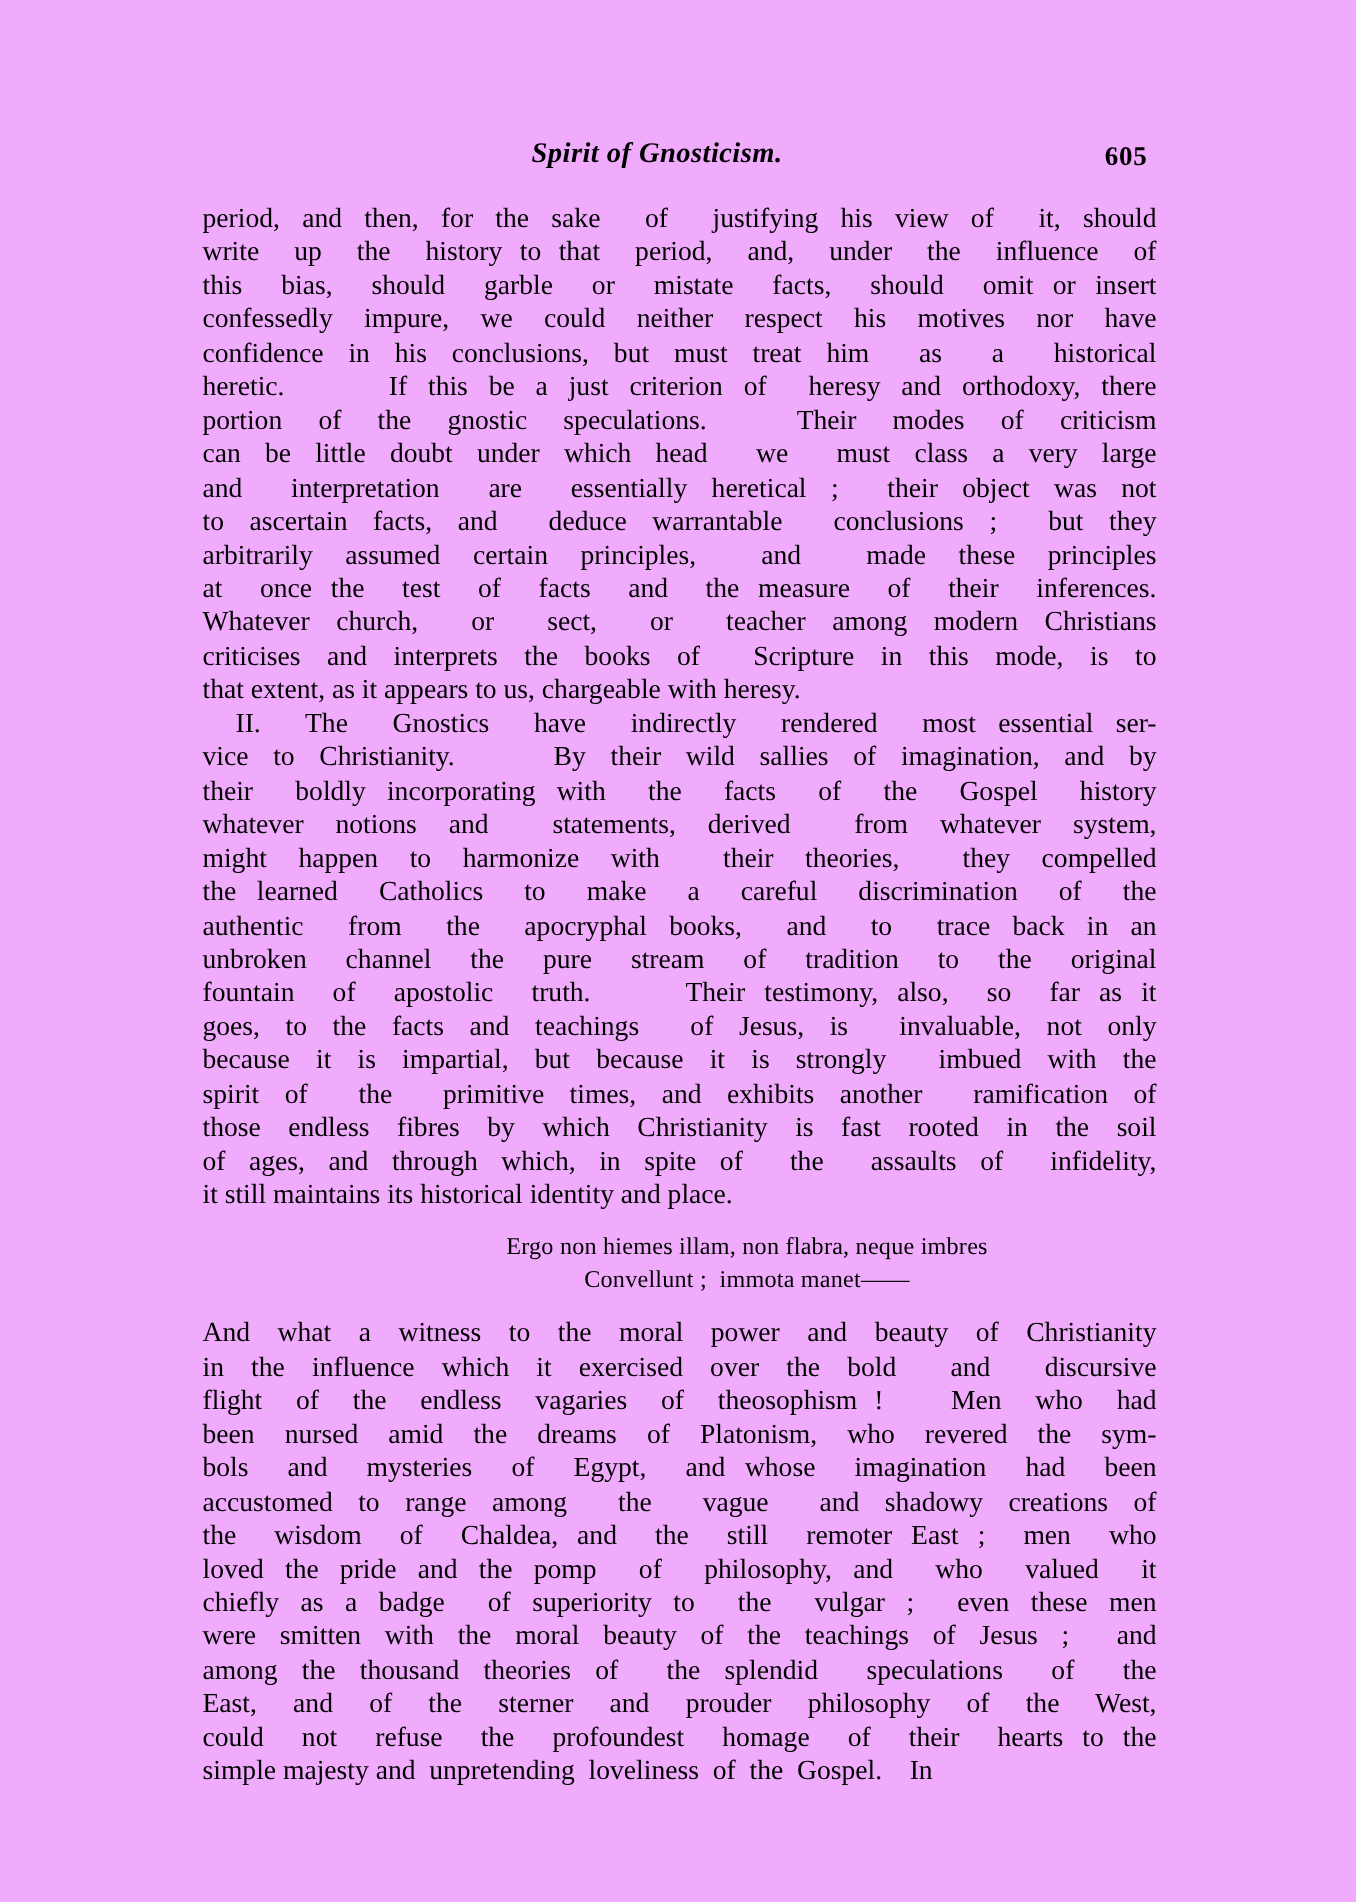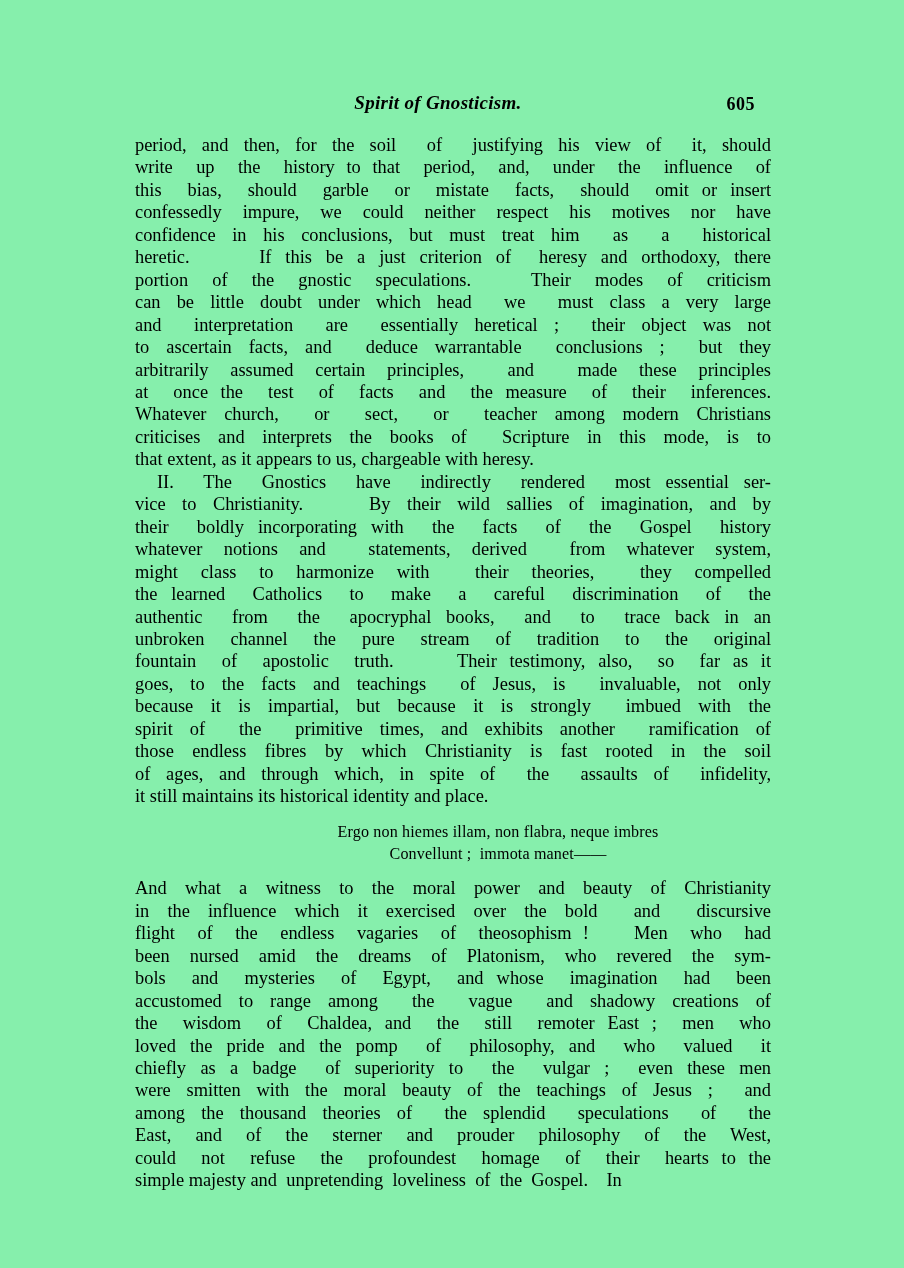--- a/index.html
+++ b/index.html
@@ -13,21 +13,21 @@
     position: relative;
     font-family: "Liberation Serif", "DejaVu Serif", serif;
     color: #000000;
     overflow: hidden;
   }
   .page {
     position: absolute;
     left: 0; top: 0;
     width: 904px;
     height: 1268px;
-    background: #86efac;
+    background: #f0abfc;
   }
   .content {
     position: absolute;
     left: 135px;
     top: 92px;
     width: 636px;
   }
   
   .runhead {
     position: relative;
@@ -40,21 +40,21 @@
     width: 636px;
     text-align: center;
     font-weight: bold;
     font-style: italic;
     font-size: 19px;
     letter-spacing: 0.3px;
     text-indent: -30px;
   }
   .runhead-folio {
     position: absolute;
-    right: 16px;
+    right: 6px;
     top: 2px;
     font-weight: bold;
     font-size: 18px;
     letter-spacing: 0.5px;
   }
   
   .para {
     margin: 0;
   }
   .ln {
@@ -95,21 +95,21 @@
 
 <div class="page">
   <div class="content">
 
     <div class="runhead">
       <div class="runhead-title">Spirit of Gnosticism.</div>
       <div class="runhead-folio">605</div>
     </div>
 
     <div class="para body-start" id="para-1-host">
-        <span class="ln">period, and then, for the soil  of  justifying his view of  it, should</span>
+        <span class="ln">period, and then, for the sake  of  justifying his view of  it, should</span>
         <span class="ln">write  up  the  history to that  period,  and,  under  the  influence  of</span>
         <span class="ln">this  bias,  should  garble  or  mistate  facts,  should  omit or insert</span>
         <span class="ln">confessedly impure, we could neither respect his motives nor have</span>
         <span class="ln">confidence in his conclusions, but must treat him  as  a  historical</span>
         <span class="ln">heretic.     If this be a just criterion of  heresy and orthodoxy, there</span>
         <span class="ln">portion  of  the  gnostic  speculations.     Their  modes  of  criticism</span>
         <span class="ln">can be little doubt under which head  we  must class a very large</span>
         <span class="ln">and  interpretation  are  essentially heretical ;  their object was not</span>
         <span class="ln">to ascertain facts, and  deduce warrantable  conclusions ;  but they</span>
         <span class="ln">arbitrarily assumed certain principles,  and  made these principles</span>
@@ -117,21 +117,21 @@
         <span class="ln">Whatever church,  or  sect,  or  teacher among modern Christians</span>
         <span class="ln">criticises and interprets the books of  Scripture in this mode, is to</span>
         <span class="ln last">that extent, as it appears to us, chargeable with heresy.</span>
       </div>
 
     <div class="para">
         <span class="ln indent">II.  The  Gnostics  have  indirectly  rendered  most essential ser-</span>
         <span class="ln">vice to Christianity.    By their wild sallies of imagination, and by</span>
         <span class="ln">their  boldly incorporating with  the  facts  of  the  Gospel  history</span>
         <span class="ln">whatever notions and  statements, derived  from whatever system,</span>
-        <span class="ln">might class to harmonize with  their theories,  they compelled</span>
+        <span class="ln">might happen to harmonize with  their theories,  they compelled</span>
         <span class="ln">the learned  Catholics  to  make  a  careful  discrimination  of  the</span>
         <span class="ln">authentic  from  the  apocryphal books,  and  to  trace back in an</span>
         <span class="ln">unbroken  channel  the  pure  stream  of  tradition  to  the  original</span>
         <span class="ln">fountain  of  apostolic  truth.     Their testimony, also,  so  far as it</span>
         <span class="ln">goes, to the facts and teachings  of Jesus, is  invaluable, not only</span>
         <span class="ln">because it is impartial, but because it is strongly  imbued with the</span>
         <span class="ln">spirit of  the  primitive times, and exhibits another  ramification of</span>
         <span class="ln">those endless fibres by which Christianity is fast rooted in the soil</span>
         <span class="ln">of ages, and through which, in spite of  the  assaults of  infidelity,</span>
         <span class="ln last">it still maintains its historical identity and place.</span>

